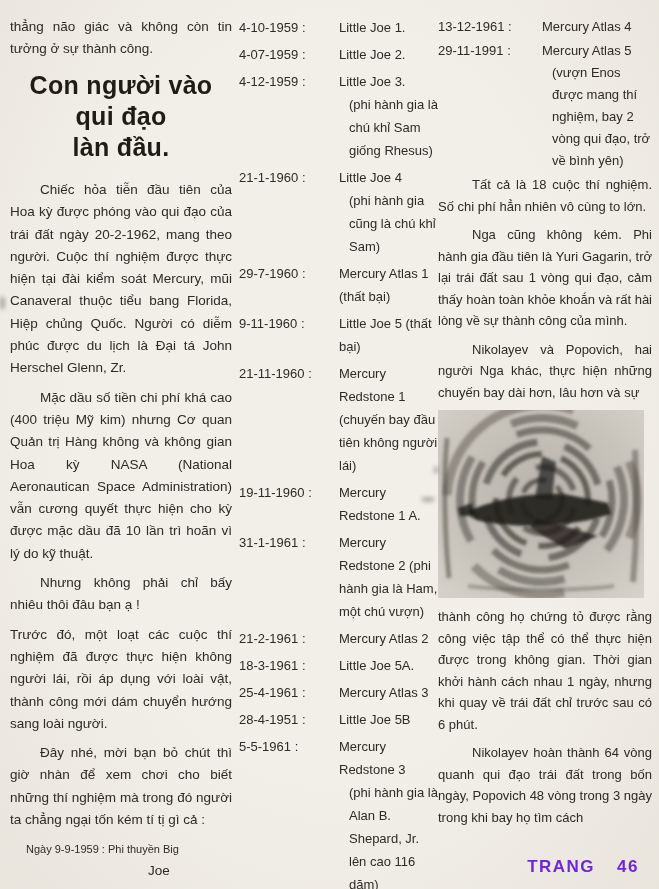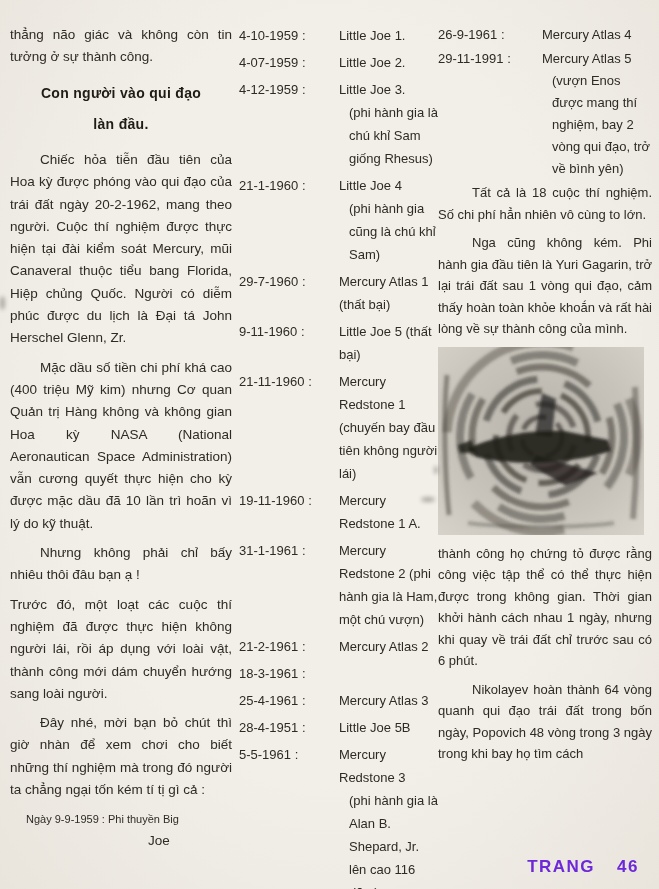--- a/index.html
+++ b/index.html
@@ -3,28 +3,28 @@
 <meta charset="utf-8">
 <style>
   html,body{margin:0;padding:0;}
   body{
     width:659px;height:889px;position:relative;overflow:hidden;
     background:#efece5;
     background-image:radial-gradient(ellipse at 50% 45%, #f2efe9 55%, #e9e5dd 100%);
     font-family:"Liberation Sans","DejaVu Sans",sans-serif;
     color:#2e2a24;
   }
-  .col{position:absolute;top:8px;}
+  .col{position:absolute;top:0;}
   .col-left{left:10px;width:222px;padding-top:16px;}
   .col-mid{left:239px;width:200px;padding-top:16px;}
   .col-right{left:438px;width:214px;padding-top:16px;}
 
   .intro{font-size:13.5px;line-height:22px;text-align:justify;margin:0 0 6px;}
-  .headline{font-size:14px;font-weight:bold;text-align:center;line-height:31px;
-    margin:10px 0 9px;color:#1f1b15;letter-spacing:.3px;}
+  .headline{font-size:25px;font-weight:bold;text-align:center;line-height:31px;
+    margin:10px 0 16px;color:#1f1b15;letter-spacing:.3px;}
   .para{font-size:13.5px;line-height:22.3px;text-align:justify;margin:0 0 7px;}
   .para.indent{text-indent:30px;}
   .flightline{font-size:11px;line-height:22px;padding-left:16px;margin-top:2px;}
   .flightwrap{padding-left:138px;line-height:22px;font-size:13.5px;}
 
   .launch{display:flex;font-size:13px;line-height:23px;margin-bottom:4px;}
   .l-date{flex:0 0 92px;width:92px;text-align:left;white-space:nowrap;}
   .l-text{flex:1;padding-left:8px;}
   .l-note{display:block;padding-left:10px;}
   .col-right .launch{margin-bottom:2px;line-height:22px;}
@@ -139,20 +139,24 @@
     <div class="launch">
       <span class="l-date">21-2-1961 :</span>
       <span class="l-text">
         <span>Mercury Atlas 2</span>
         
       </span>
     </div>
 
     <div class="launch">
       <span class="l-date">18-3-1961 :</span>
+      <span class="l-text">
+        <span>Little Joe 5A.</span>
+        
+      </span>
     </div>
 
     <div class="launch">
       <span class="l-date">25-4-1961 :</span>
       <span class="l-text">
         <span>Mercury Atlas 3</span>
         
       </span>
     </div>
 
@@ -171,37 +175,38 @@
         <span class="l-note">(phi hành gia là Alan B. Shepard, Jr. lên cao 116 dặm)</span>
       </span>
     </div>
 
   </div>
 
 <div class="col col-right">
   <div>
 
       <div class="launch">
-        <span class="l-date">26-9-1961 :</span>
+        <span class="l-date">13-12-1961 :</span>
         <span class="l-text">
           <span>Mercury Atlas 4</span>
           
         </span>
       </div>
 
       <div class="launch">
         <span class="l-date">29-11-1991 :</span>
         <span class="l-text">
           <span>Mercury Atlas 5</span>
           <span class="l-note">(vượn Enos được mang thí nghiệm, bay 2 vòng qui đạo, trở về bình yên)</span>
         </span>
       </div>
     </div>
   <p class="rpara indent">Tất cả là 18 cuộc thí nghiệm. Số chi phí hẳn nhiên vô cùng to lớn.</p>
   <p class="rpara indent">Nga cũng không kém. Phi hành gia đầu tiên là Yuri Gagarin, trở lại trái đất sau 1 vòng qui đạo, cảm thấy hoàn toàn khỏe khoắn và rất hài lòng về sự thành công của mình.</p>
+  <p class="rpara indent">Nikolayev và Popovich, hai người Nga khác, thực hiện những chuyến bay dài hơn, lâu hơn và sự</p>
 
   <svg class="photo" viewBox="0 0 206 188" xmlns="http://www.w3.org/2000/svg" role="img">
     <defs>
       <filter id="b1" x="-20%" y="-20%" width="140%" height="140%">
           <feGaussianBlur stdDeviation="1.4"></feGaussianBlur>
         </filter>
       <radialGradient id="pbg" cx="50%" cy="46%" r="78%">
         <stop offset="0%" stop-color="#b7b3ab"></stop>
         <stop offset="55%" stop-color="#c7c3bb"></stop>
         <stop offset="100%" stop-color="#d9d5cc"></stop>

